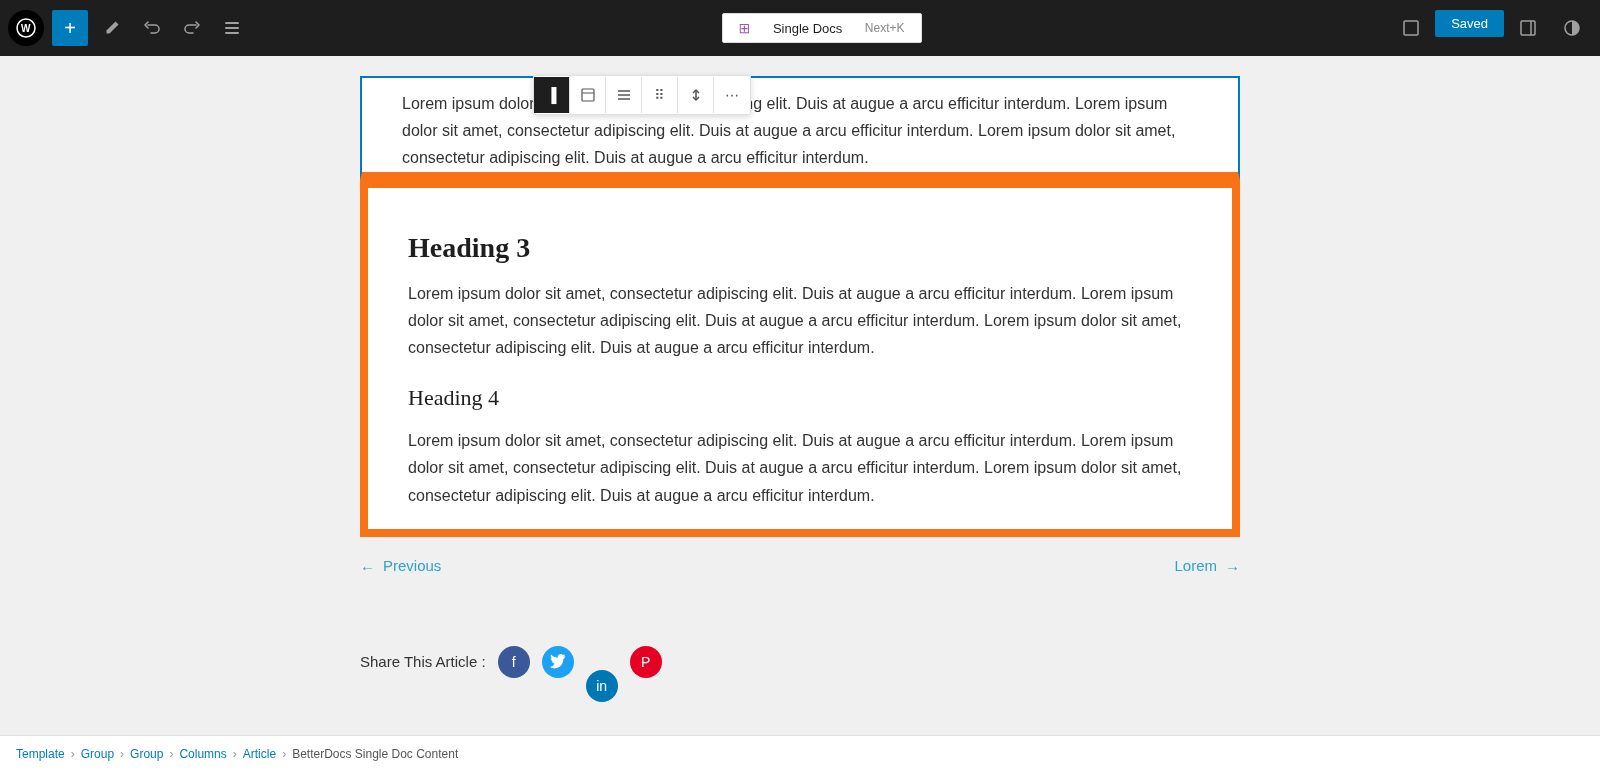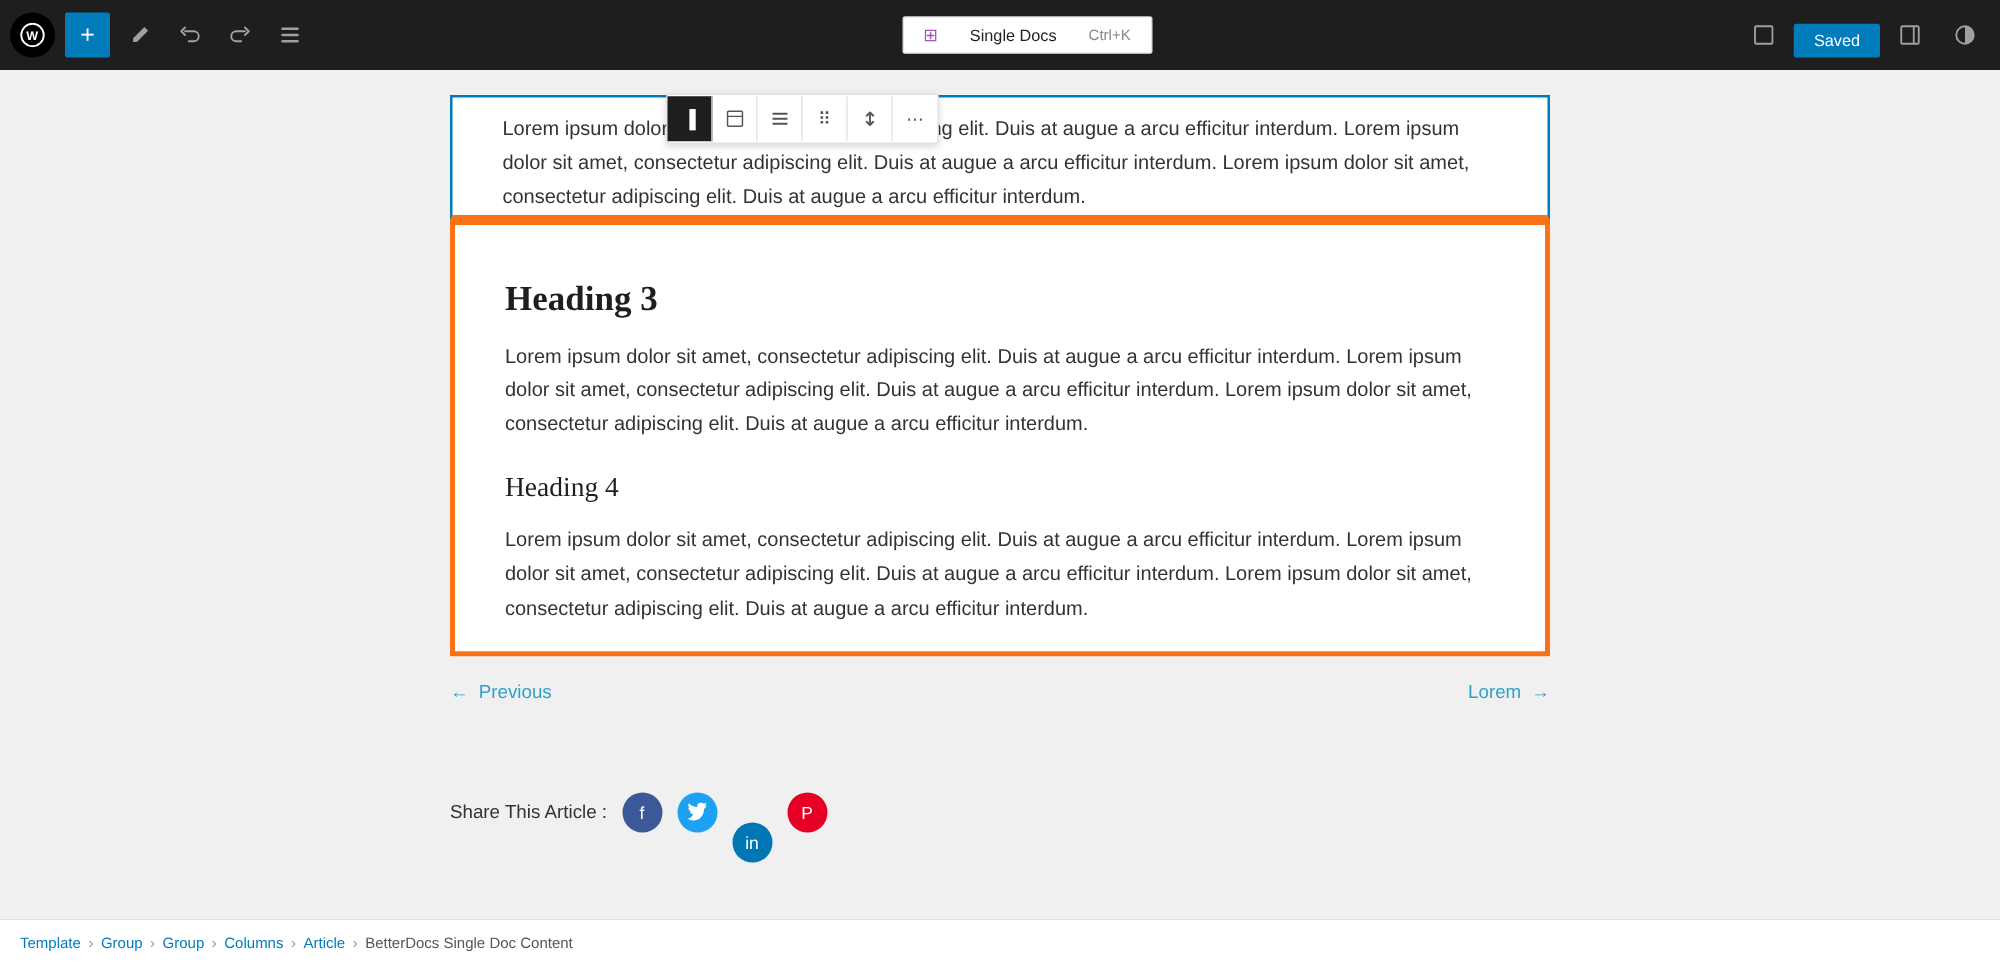--- a/index.html
+++ b/index.html
@@ -74,21 +74,21 @@
     }
     .single-docs-btn .docs-icon {
       color: #9b59b6;
       font-size: 14px;
     }
     .single-docs-btn .shortcut {
       color: #888;
       font-size: 12px;
     }
     .toolbar-right {
-      display: flex; align-items: flex-end; gap: 4px;
+      display: flex; align-items: flex-start; gap: 4px;
     }
     .saved-btn {
       background: #007cba;
       color: #fff;
       border: none;
       border-radius: 2px;
       padding: 6px 16px;
       font-size: 13px;
       cursor: pointer;
       font-weight: 500;
@@ -165,21 +165,21 @@
     }
     .heading-4 {
       font-size: 22px;
       font-weight: 400;
       color: #1e1e1e;
       margin: 24px 0 16px;
       font-family: Georgia, serif;
     }
 
     .selected-block {
-      border: 4px solid #f97316;
+      border: 8px solid #f97316;
     }
 
     
     .nav-row {
       width: 880px;
       display: flex;
       justify-content: space-between;
       align-items: center;
       padding: 16px 0;
       margin-top: 4px;
@@ -337,21 +337,21 @@
       <rect x="1" y="2" width="14" height="2" rx="1"></rect>
       <rect x="1" y="7" width="14" height="2" rx="1"></rect>
       <rect x="1" y="12" width="14" height="2" rx="1"></rect>
     </svg>
   </button>
 
   <div class="toolbar-center">
     <button class="single-docs-btn">
       <span class="docs-icon">⊞</span>
       <span>Single Docs</span>
-      <span class="shortcut">Ctrl+K</span>
+      <span class="shortcut">Next+K</span>
     </button>
   </div>
 
   <div class="toolbar-right">
     <button class="toolbar-icon-btn">
       <svg width="16" height="16" viewBox="0 0 16 16" fill="#a0a0a0">
         <rect x="1" y="1" width="14" height="14" rx="1" stroke="#a0a0a0" stroke-width="1.5" fill="none"></rect>
       </svg>
     </button>
     <button class="saved-btn">Saved</button>

